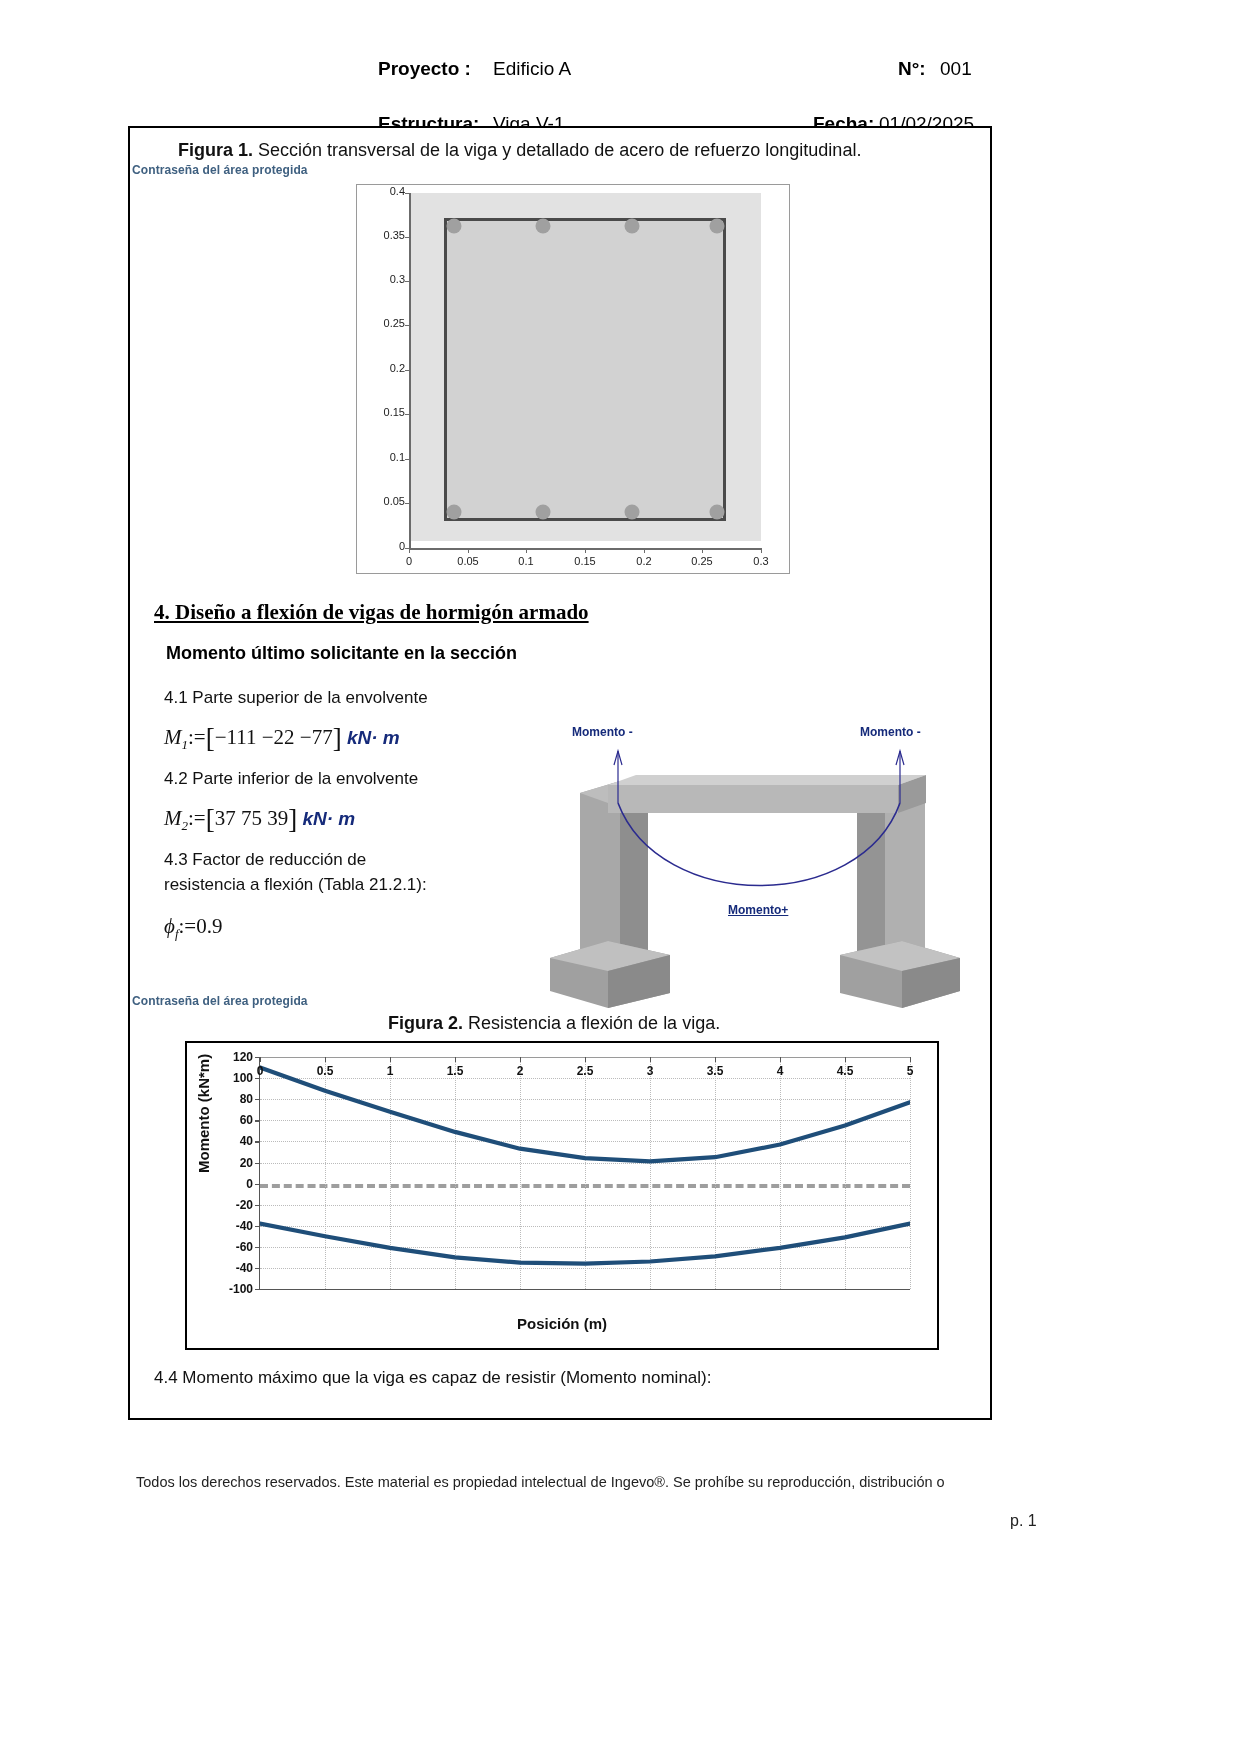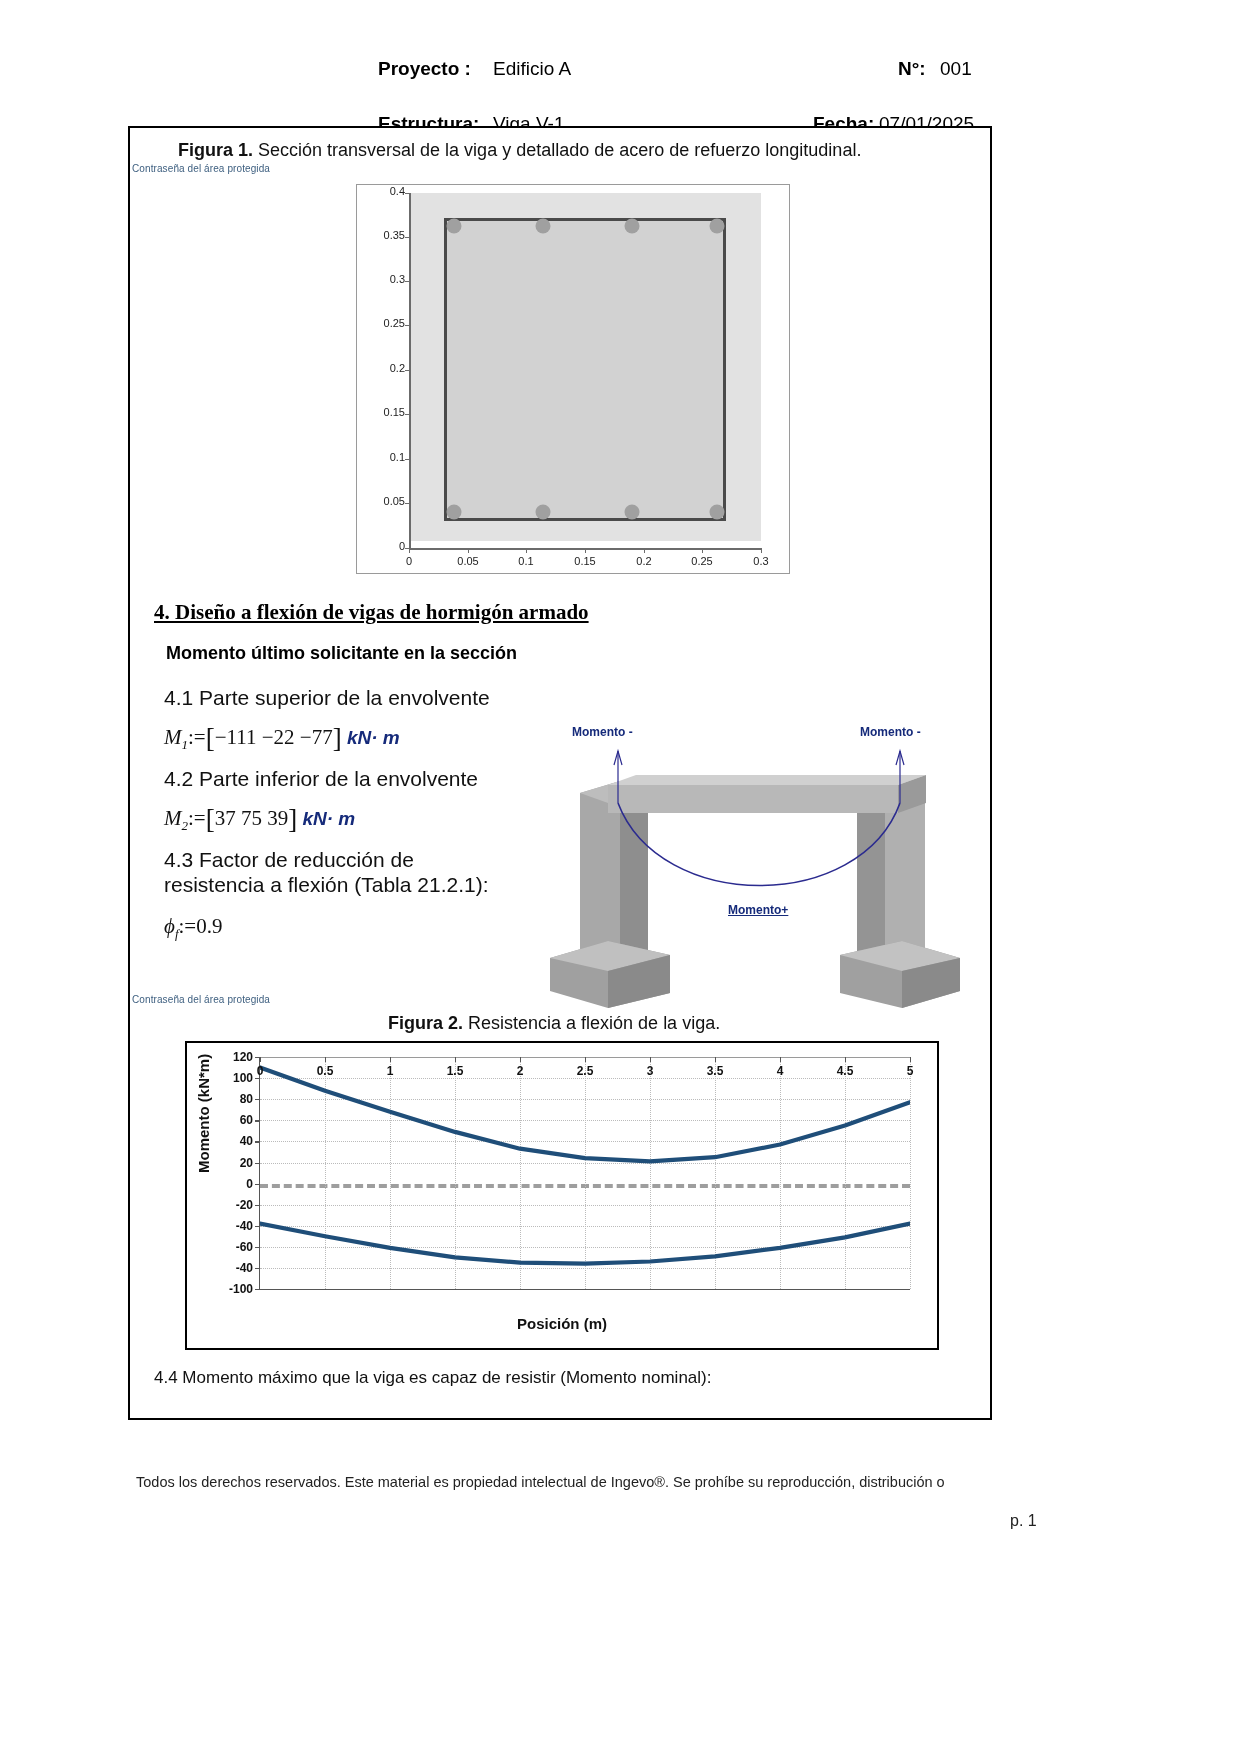--- a/index.html
+++ b/index.html
@@ -26,21 +26,21 @@
   .hdr-val{font-weight:normal;}
 
   
   .frame{
     position:absolute;left:128px;top:126px;
     width:860px;height:1290px;
     border:2.5px solid #000;
     background:#fff;
   }
 
-  .wm{position:absolute;font-size:10px;font-weight:normal;color:#3f6080;letter-spacing:.1px;white-space:nowrap;}
+  .wm{position:absolute;font-size:12px;font-weight:bold;color:#3f6080;letter-spacing:.1px;white-space:nowrap;}
 
   .figcap{position:absolute;font-size:18px;color:#111;white-space:nowrap;}
   .figcap b{font-weight:bold;}
 
   
   .fig1{
     position:absolute;left:226px;top:56px;
     width:432px;height:388px;
     border:1px solid #9a9a9a;background:#fff;
   }
@@ -52,21 +52,21 @@
   .fig1-ytick-mark{position:absolute;left:-4px;top:-0.5px;width:5px;height:1.5px;background:#6b6b6b;}
   .fig1-xtick-wrap{position:absolute;top:363px;width:0;}
   .fig1-xtick-mark{position:absolute;left:-0.5px;top:0px;width:1.5px;height:5px;background:#6b6b6b;}
   .fig1-xtick{position:absolute;top:7px;font-size:11px;color:#222;transform:translateX(-50%);white-space:nowrap;}
   .beam-rect{position:absolute;border:3px solid #4a4a4a;background:#d2d2d2;}
   .rebar{position:absolute;width:15px;height:15px;border-radius:50%;background:#a0a0a0;transform:translate(-50%,-50%);}
 
   
   .sec-title{position:absolute;font-family:"Liberation Serif",serif;font-size:21px;font-weight:bold;text-decoration:underline;color:#000;white-space:nowrap;}
   .sub-title{position:absolute;font-size:18px;font-weight:bold;color:#000;white-space:nowrap;}
-  .body-txt{position:absolute;font-size:21px;color:#111;line-height:25px;}
+  .body-txt{position:absolute;font-size:17px;color:#111;line-height:25px;}
 
   .eq{position:absolute;font-family:"Liberation Serif",serif;font-size:21px;color:#111;white-space:nowrap;}
   .eq i{font-style:italic;}
   .eq .sub{font-size:13px;font-style:italic;vertical-align:sub;}
   .eq .unit{color:#152a7a;font-weight:bold;font-style:italic;font-family:"Liberation Sans",sans-serif;font-size:19px;}
   .brk{font-size:27px;font-weight:300;vertical-align:-3px;}
 
   
   .beam3d{position:absolute;left:410px;top:575px;width:440px;height:320px;}
   .mom-lbl{position:absolute;font-size:12px;font-weight:bold;color:#152a7a;white-space:nowrap;}
@@ -115,21 +115,21 @@
   <div class="hdr-row" style="left:898px;top:18px;">
     <span class="hdr-lbl">N°:</span>
   </div>
   <div class="hdr-row" style="left:940px;top:18px;">
     <span class="hdr-val">001</span>
   </div>
   <div class="hdr-row" style="left:813px;top:73px;">
     <span class="hdr-lbl">Fecha:</span>
   </div>
   <div class="hdr-row" style="left:879px;top:73px;">
-    <span class="hdr-val">07/01/2025</span>
+    <span class="hdr-val">01/02/2025</span>
   </div>
 </div>
 
 <div class="frame">
 
   <div class="wm" style="left:2px;top:35px;">Contraseña del área protegida</div>
 
   <div class="figcap" style="left:48px;top:12px;">
     <b>Figura 1.</b><span> Sección transversal de la viga y detallado de acero de refuerzo longitudinal.</span>
   </div>

